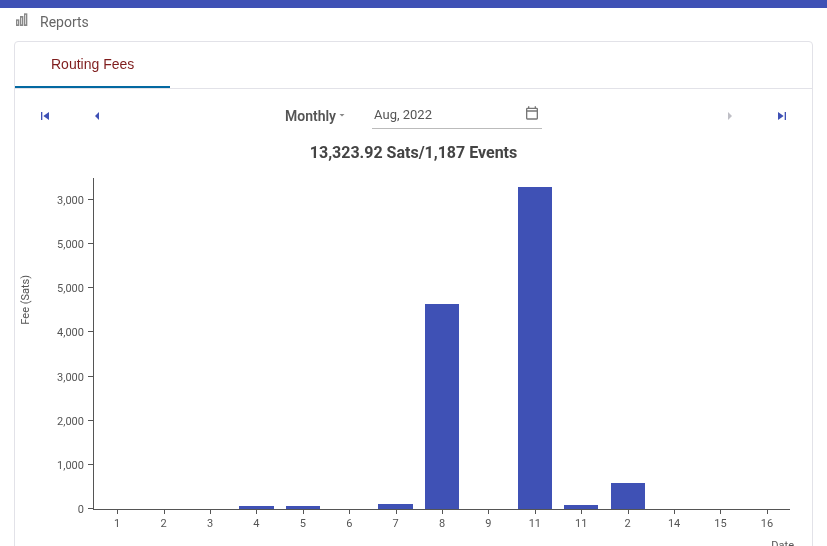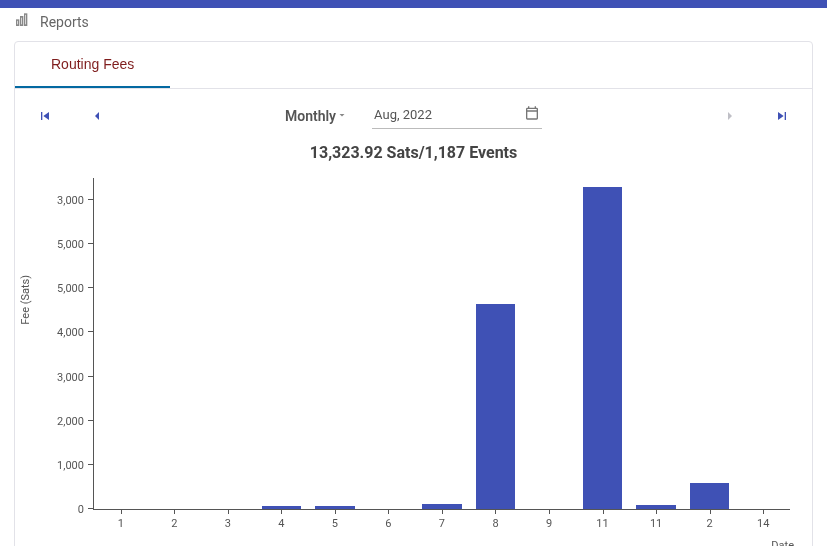--- a/index.html
+++ b/index.html
@@ -299,20 +299,28 @@
             <div class="xtick-label">11</div>
           </div>
           <div class="bar-slot">
             <div class="bar" style="height: 8%;"></div>
             <div class="xtick"></div>
             <div class="xtick-label">2</div>
           </div>
           <div class="bar-slot">
             <div class="xtick"></div>
             <div class="xtick-label">14</div>
+          </div>
+          <div class="bar-slot">
+            <div class="xtick"></div>
+            <div class="xtick-label">15</div>
+          </div>
+          <div class="bar-slot">
+            <div class="xtick"></div>
+            <div class="xtick-label">16</div>
           </div>
         </div>
     <div class="ytick" style="bottom: 0%;"></div>
         <div class="ytick-label" style="bottom: 0%; transform: translateY(50%);">0</div>
         <div class="ytick" style="bottom: 13.3333%;"></div>
         <div class="ytick-label" style="bottom: 13.3333%; transform: translateY(50%); margin-left: 8px;">1,000</div>
         <div class="ytick" style="bottom: 26.6667%;"></div>
         <div class="ytick-label" style="bottom: 26.6667%; transform: translateY(50%);">2,000</div>
         <div class="ytick" style="bottom: 40%;"></div>
         <div class="ytick-label" style="bottom: 40%; transform: translateY(50%);">3,000</div>

